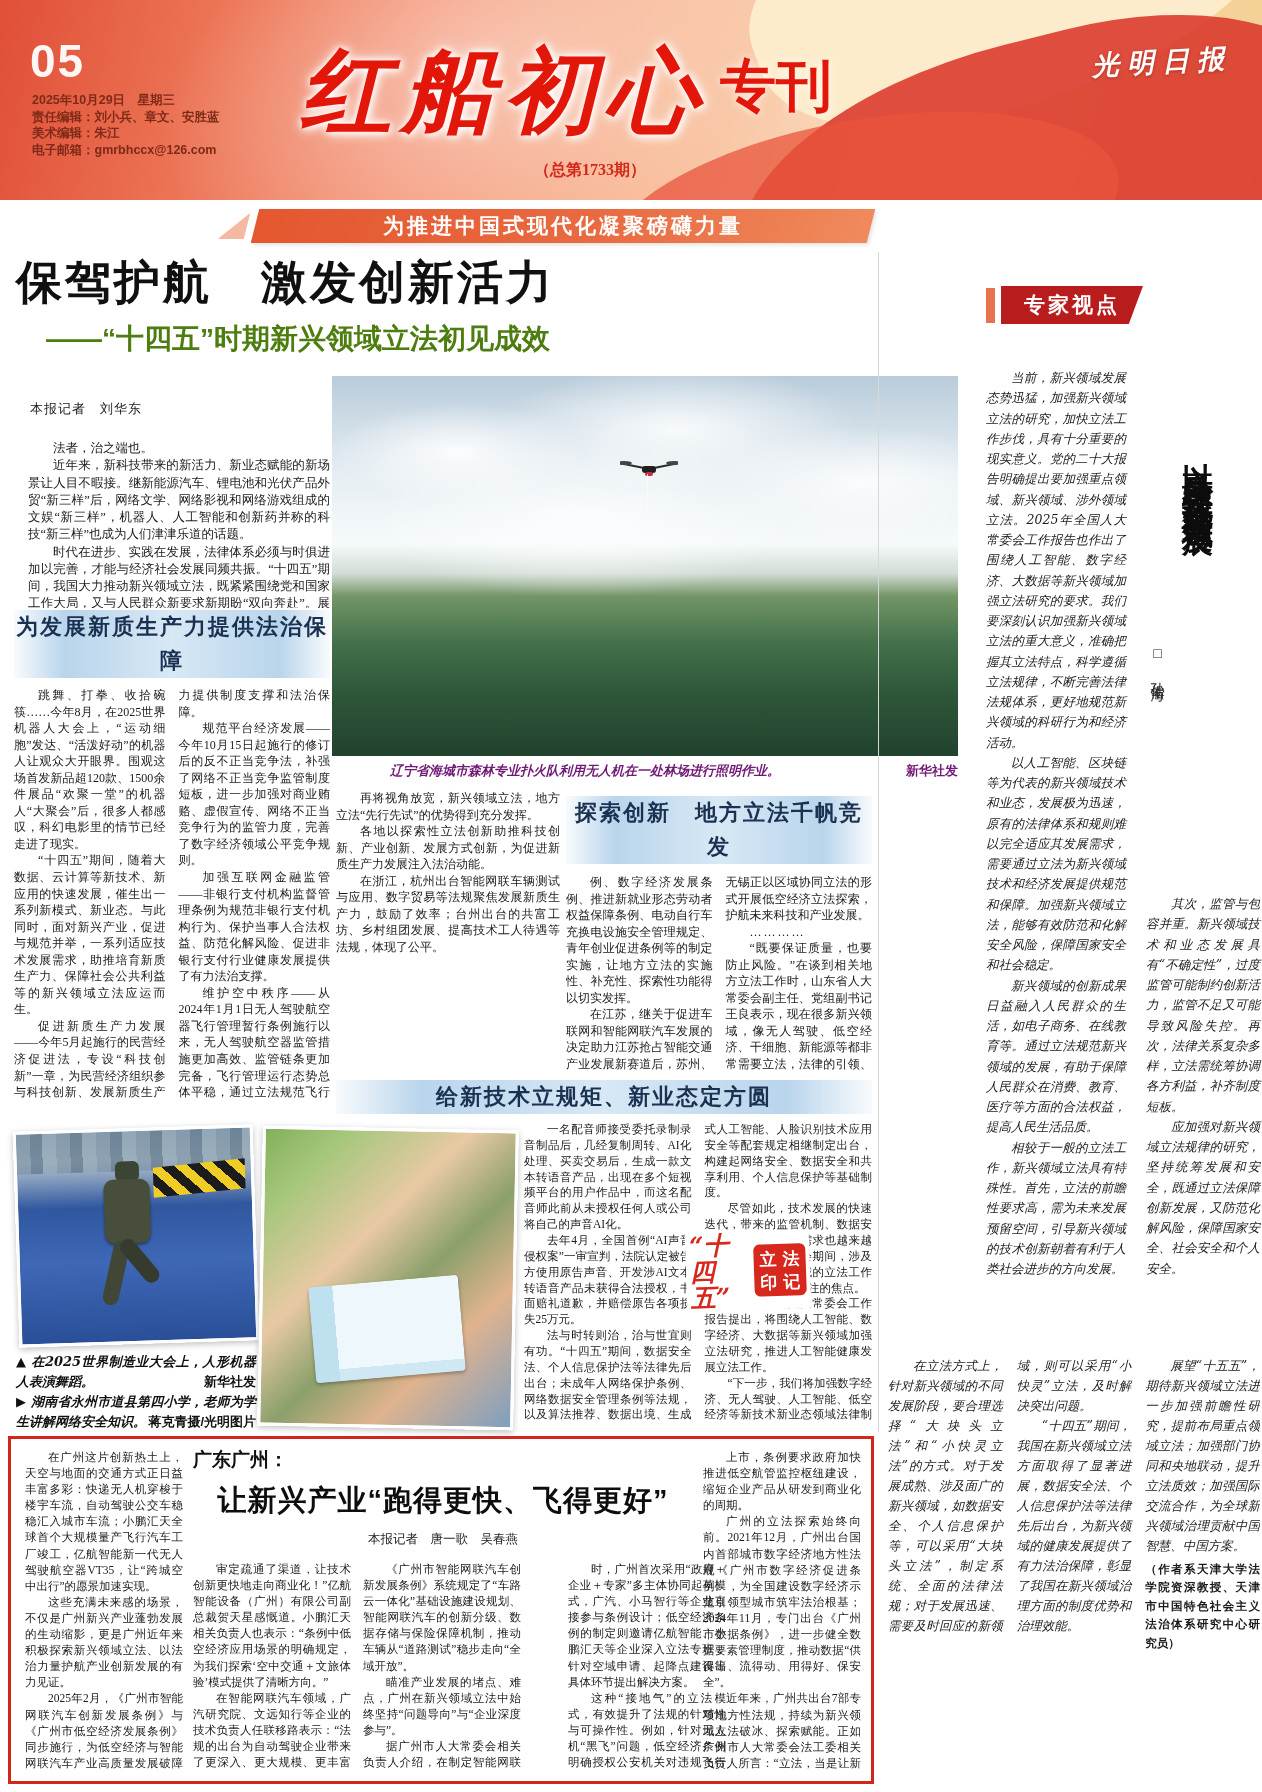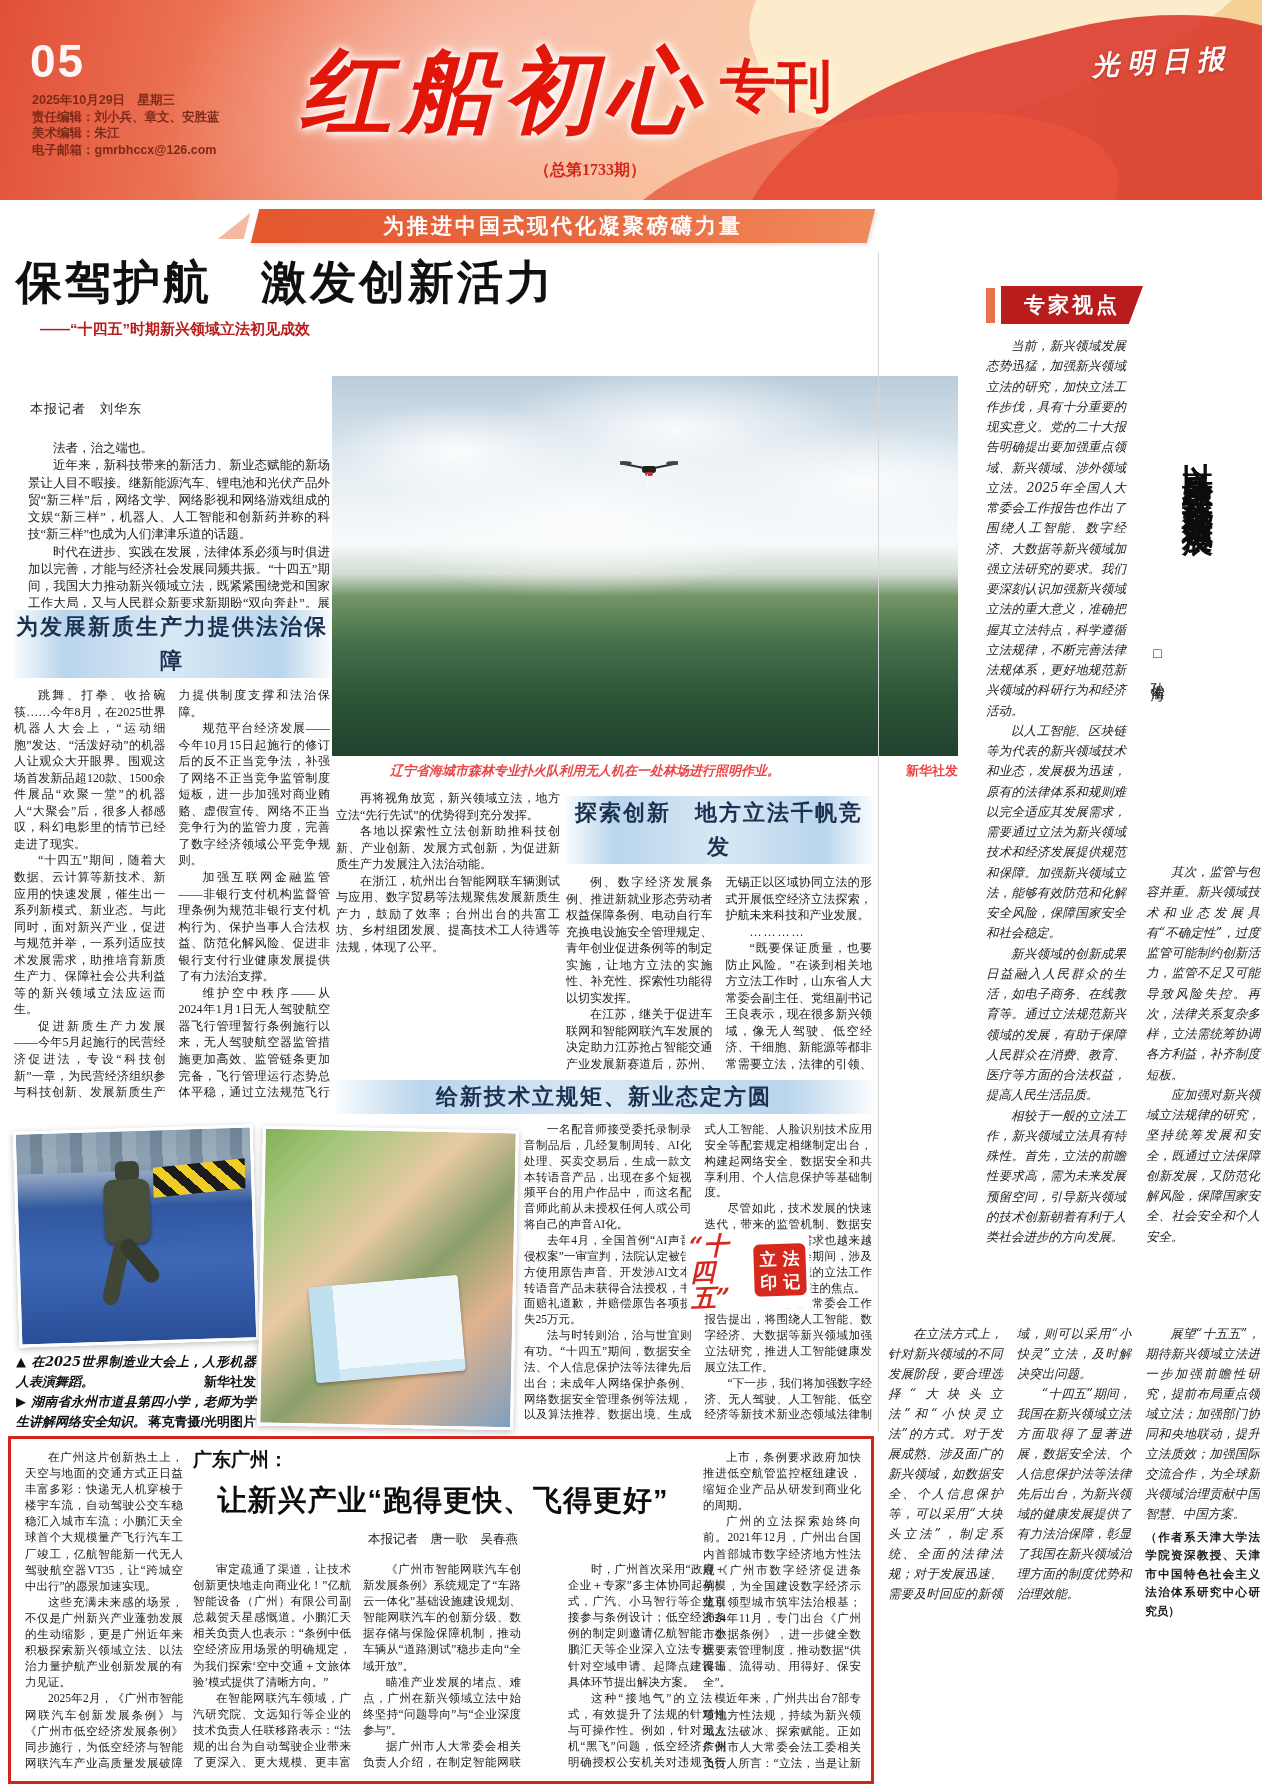--- a/index.html
+++ b/index.html
@@ -46,22 +46,22 @@
   .banner { position:absolute; left:255px; top:209px; width:616px; height:34px;
     background:linear-gradient(90deg,#e4572f 0%,#e96a41 55%,#f08a5c 100%);
     transform:skewX(-14deg); box-shadow:2px 2px 4px rgba(0,0,0,.12); }
   .banner span { display:block; transform:skewX(14deg); color:#fff; text-align:center;
     font-family:"Liberation Sans",sans-serif; font-weight:900; font-size:21px; line-height:34px; letter-spacing:3px; }
   .banner::before { content:""; position:absolute; left:-34px; top:4px; border-style:solid;
     border-width:0 0 26px 26px; border-color:transparent transparent #f4b9a0 transparent; }
   
   .lead-h1 { position:absolute; left:16px; top:252px; width:856px;
     font-family:"Liberation Sans",sans-serif; font-weight:900; font-size:46px; color:#101010; letter-spacing:3px; }
-  .lead-sub { position:absolute; left:40px; top:320px; width:620px;
-    font-family:"Liberation Sans",sans-serif; font-weight:bold; font-size:15px; color:#b91c1c; }
+  .lead-sub { position:absolute; left:46px; top:320px; width:620px;
+    font-family:"Liberation Sans",sans-serif; font-weight:bold; font-size:28px; color:#4d7c0f; }
   .lead-by { position:absolute; left:30px; top:400px; font-size:13px; color:#222; letter-spacing:1px; }
   
   .bodytext p { margin:0; text-indent:2em; text-align:justify; }
   .bodytext { font-size:12px; line-height:1.38; overflow:hidden; }
   .cols2 { column-count:2; column-gap:13px; }
   .intro { position:absolute; left:28px; top:440px; width:302px; height:168px; font-size:12.5px; }
   
   .sec-head { background:linear-gradient(90deg,rgba(186,214,238,.1) 0%,#b9d5ec 16%,#d8e8f5 50%,#b9d5ec 84%,rgba(186,214,238,.1) 100%);
     color:#1a3152; font-family:"Liberation Sans",sans-serif; font-weight:900;
     font-size:22px; line-height:34px; text-align:center; letter-spacing:2px; }
@@ -79,21 +79,21 @@
     background:linear-gradient(180deg,#b9ccdb 0%,#e6eef3 26%,#f6fafb 44%,#d2dcd4 52%,#739566 58%,#44714b 70%,#2d5638 84%,#21422e 100%); }
   .drone-photo .clouds { position:absolute; inset:0;
     background:
       radial-gradient(180px 70px at 20% 20%, rgba(255,255,255,.9), rgba(255,255,255,0) 70%),
       radial-gradient(260px 90px at 55% 14%, rgba(255,255,255,.85), rgba(255,255,255,0) 70%),
       radial-gradient(220px 80px at 85% 28%, rgba(255,255,255,.8), rgba(255,255,255,0) 70%),
       radial-gradient(300px 110px at 40% 38%, rgba(255,255,255,.75), rgba(255,255,255,0) 70%); }
   .drone-glyph { position:absolute; left:46%; top:21%; }
   .drone-line { position:absolute; left:calc(46% + 27px); top:calc(21% + 18px); width:1px; height:60px; background:rgba(250,250,250,.8); }
   .drone-caption { position:absolute; left:332px; top:762px; width:626px; display:flex;
-    font-family:"DejaVu Serif",serif; font-style:italic; font-weight:bold; font-size:13px; color:#ef4444; }
+    font-family:"DejaVu Serif",serif; font-style:italic; font-weight:bold; font-size:13px; color:#701a75; }
   .drone-caption .cap { margin-left:58px; }
   .drone-caption .credit { margin-left:auto; font-family:"Liberation Sans",sans-serif; font-style:normal; font-weight:bold; }
   .robot-photo { position:absolute; left:16px; top:1128px; width:240px; height:216px; transform:rotate(-1.8deg); overflow:hidden;
     background:linear-gradient(180deg,#93a9bb 0%,#b3c2ce 14%,#30579f 36%,#3e67b6 62%,#2a4f98 100%); }
   .robot-photo .checker { position:absolute; right:6px; top:34px; width:92px; height:30px; transform:skewY(-4deg);
     background:repeating-linear-gradient(45deg,#f0cd26 0 9px,#1c1c1c 9px 18px); }
   .robot-photo .crowd { position:absolute; left:0; top:0; width:100%; height:40px;
     background:repeating-linear-gradient(90deg,#7e93a6 0 14px,#5d7488 14px 26px,#91a6b5 26px 40px); opacity:.7; }
   .robot-body { position:absolute; left:86px; top:48px; width:46px; height:64px; background:#474f3c; border-radius:10px; box-shadow:0 2px 3px rgba(0,0,0,.4); }
   .robot-head { position:absolute; left:98px; top:30px; width:24px; height:20px; background:#3c4434; border-radius:6px; }
@@ -130,21 +130,21 @@
   .b-title { margin-top:8px; text-align:center; font-family:"Liberation Sans",sans-serif;
     font-weight:900; font-size:29px; color:#0d0d0d; letter-spacing:1px; }
   .b-byline { margin-top:10px; text-align:center; font-size:12.5px; color:#222; }
   
   .gutter-rule { position:absolute; left:878px; top:252px; width:1px; height:1180px; background:#d8d8d8; }
   .badge-bar { position:absolute; left:986px; top:288px; width:9px; height:35px; background:#e8714e; }
   .badge { position:absolute; left:1001px; top:286px; width:142px; height:38px; background:#b91c1c;
     clip-path:polygon(0 0,100% 0,90% 100%,0 100%);
     color:#fff; font-family:"Liberation Sans",sans-serif; font-weight:900; font-size:21px;
     line-height:38px; text-align:center; letter-spacing:3px; }
-  .kai { font-family:"DejaVu Serif",serif; font-style:italic; }
+  .kai { font-family:"DejaVu Serif",serif; font-style:italic;margin-top:32px; }
   .exp-colA { position:absolute; left:986px; top:336px; width:140px; height:980px; font-size:12.5px; line-height:1.62; }
   .exp-colB { position:absolute; left:1146px; top:862px; width:114px; height:452px; font-size:12.5px; line-height:1.62; }
   .exp-colA p, .exp-colB p, .exp-lower p { text-indent:2em; text-align:justify; }
   .vtitle { position:absolute; left:1164px; top:438px; width:54px; height:430px;
     writing-mode:vertical-rl; font-family:"Liberation Sans",sans-serif; font-weight:900;
     font-size:31px; color:#0d0d0d; letter-spacing:5px; }
   .vauthor { position:absolute; left:1148px; top:646px; height:130px; writing-mode:vertical-rl;
     font-size:14px; color:#222; letter-spacing:3px; }
   .exp-lower { position:absolute; left:888px; top:1324px; width:372px; height:458px;
     column-count:3; column-gap:14px; font-size:12.5px; line-height:1.6; overflow:hidden; }

